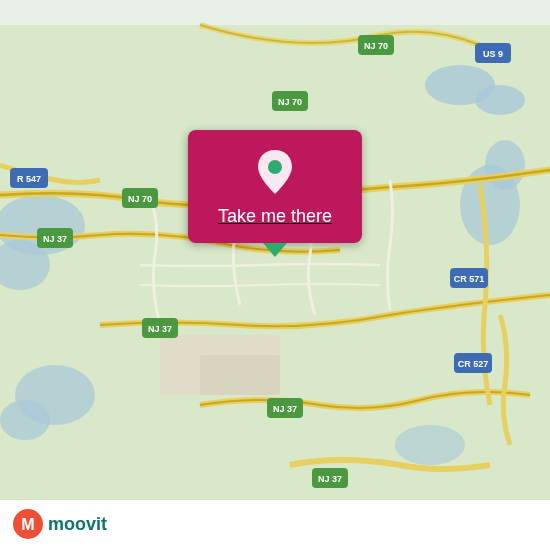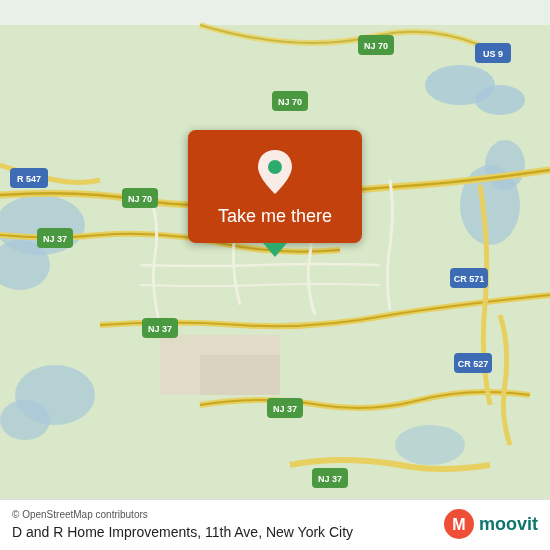--- a/index.html
+++ b/index.html
@@ -80,28 +80,29 @@
       top: 130px;
       left: 50%;
       transform: translateX(-50%);
       z-index: 20;
       display: flex;
       flex-direction: column;
       align-items: center;
     }
 
     #take-me-there-card {
-      background: #c2410c;
+      background: #be185d;
       border-radius: 8px;
       padding: 18px 30px 16px 30px;
       display: flex;
       flex-direction: column;
       align-items: center;
       box-shadow: 0 2px 8px rgba(0,0,0,0.3);
       cursor: pointer;
+      text-decoration: underline;
     }
 
     #pin-icon {
       width: 40px;
       height: 48px;
       margin-bottom: 10px;
     }
 
     #take-me-there-btn {
       color: white;
@@ -222,24 +223,20 @@
       <svg id="pin-icon" viewBox="0 0 40 48" xmlns="http://www.w3.org/2000/svg">
         <path d="M20 2 C10 2 3 9 3 19 C3 30 20 46 20 46 C20 46 37 30 37 19 C37 9 30 2 20 2 Z" fill="white" opacity="0.9"></path>
         <circle cx="20" cy="19" r="7" fill="#2daa6e"></circle>
       </svg>
       <button id="take-me-there-btn">Take me there</button>
     </div>
     <div id="card-pointer"></div>
   </div>
 
   <div id="info-bar">
-    <div id="info-left">
-      <div id="attribution">© OpenStreetMap contributors</div>
-      <div id="location-text">D and R Home Improvements, 11th Ave, New York City</div>
-    </div>
     <div id="moovit-logo">
 
       <svg id="moovit-icon" viewBox="0 0 32 32" xmlns="http://www.w3.org/2000/svg">
         <circle cx="16" cy="16" r="15" fill="#f04f37"></circle>
         <text x="16" y="22" font-size="16" font-weight="bold" fill="white" text-anchor="middle" font-family="Arial">M</text>
       </svg>
       <span id="moovit-text">moovit</span>
     </div>
   </div>
 

